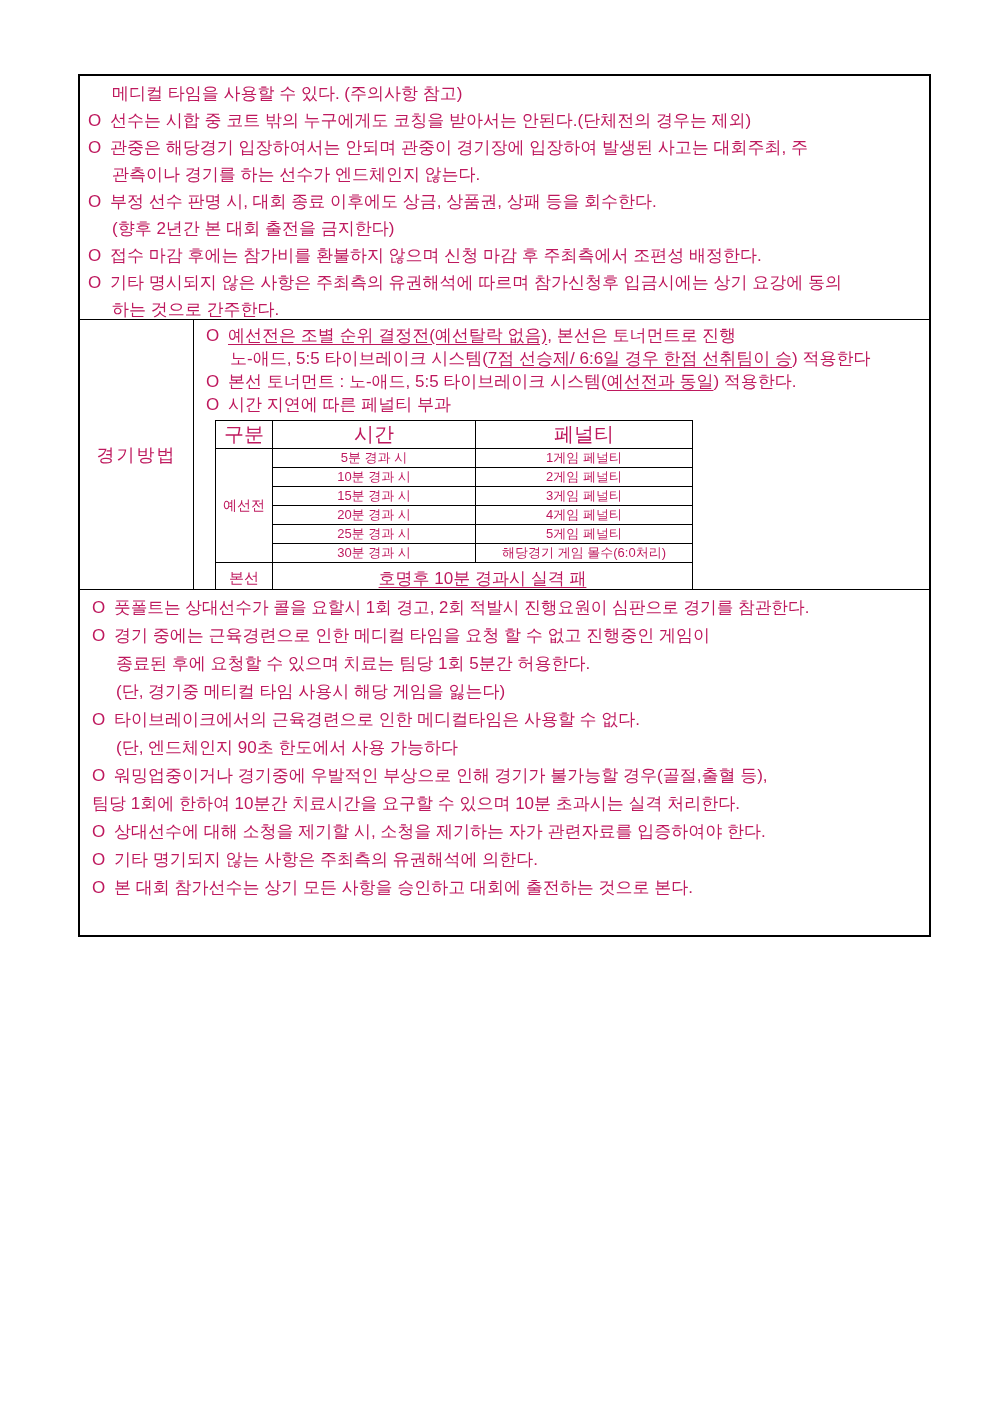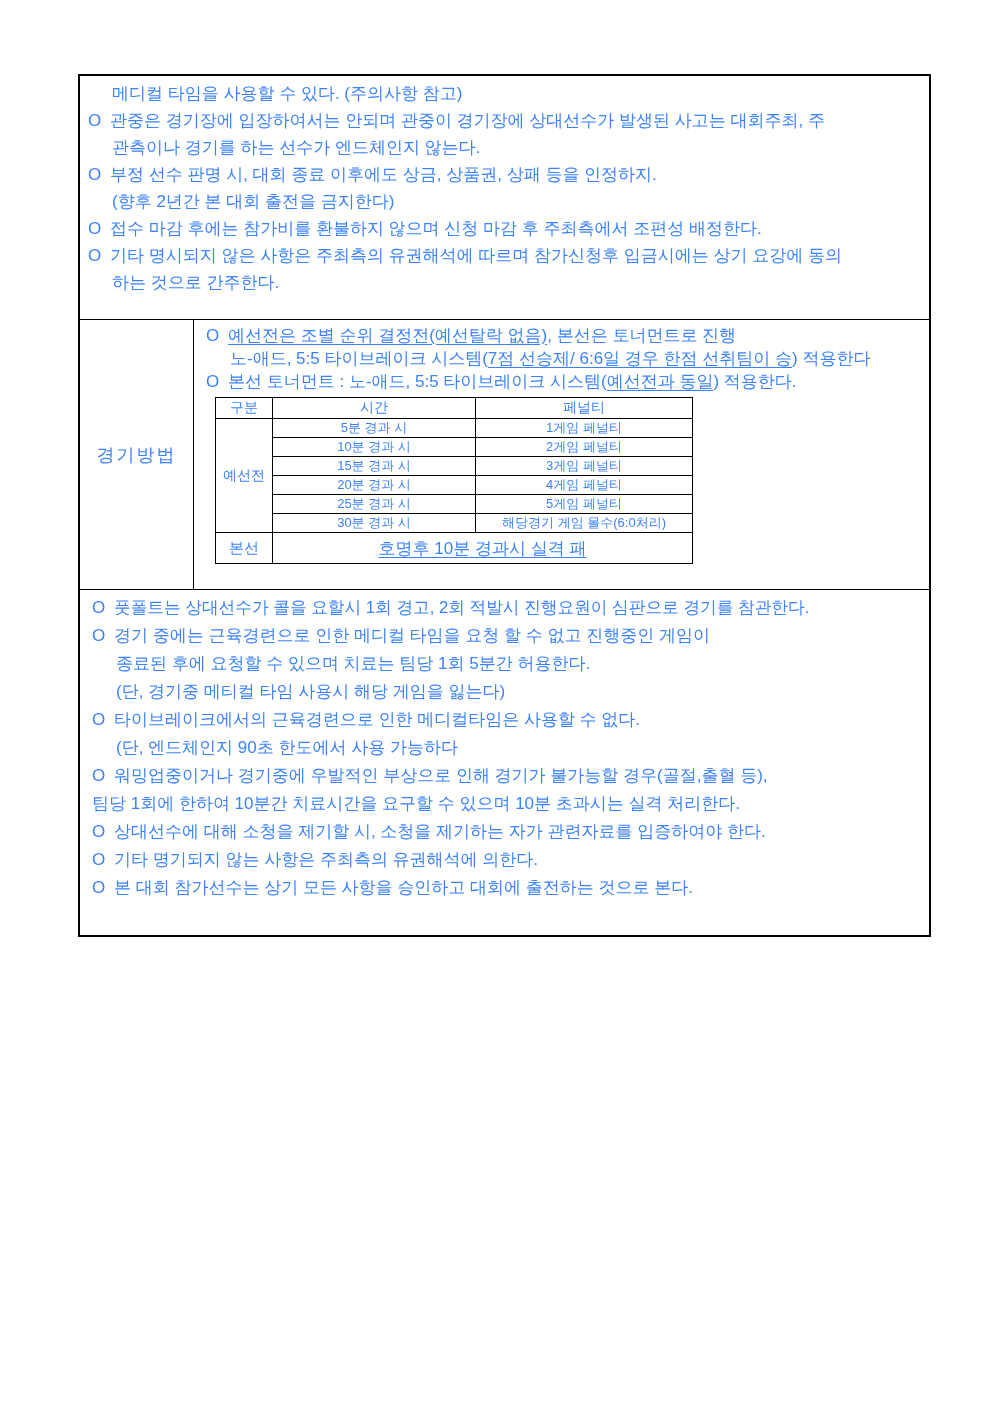--- a/index.html
+++ b/index.html
@@ -1,21 +1,21 @@
 <!DOCTYPE html>
 <html><head>
 <meta charset="utf-8">
 <title>Document</title>
 <style>
   html,body{margin:0;padding:0;background:#ffffff;}
   .page{
     position:relative;
     width:992px;height:1403px;
     background:#ffffff;
-    color:#3b82f6;
+    color:#be185d;
     font-family:"Liberation Sans","DejaVu Sans",sans-serif;
     overflow:hidden;
   }
   .doc{
     position:absolute;left:78px;top:74px;
     width:853px;height:863px;
     border:2px solid #000;
     box-sizing:border-box;
     display:flex;flex-direction:column;
     background:#fff;
@@ -58,54 +58,56 @@
     width:477px;
     margin:4px 0 0 9px;
     text-align:center;
   }
   .penalty-table th,.penalty-table td{
     border:1px solid #000;
     padding:0;
     font-weight:normal;
     overflow:hidden;
   }
-  .penalty-table thead th{height:20px;font-size:14px;}
+  .penalty-table thead th{height:20px;font-size:20px;}
   .penalty-table tbody td{height:17px;font-size:13px;}
   .pt-group{font-weight:bold;font-size:14px !important;}
   .pt-final-label{font-weight:bold;font-size:15px !important;height:30px !important;}
   .pt-final{
     font-weight:bold;font-size:17px !important;
     height:30px !important;
   }
   .pt-final .u{text-underline-offset:3px;}
 </style>
 </head>
 <body>
 
 <div class="page">
   <div class="doc">
 
     <div class="sec sec-intro lines">
         <div class="line indent-1"><span class="line-text"><span>메디컬 타임을 사용할 수 있다. (주의사항 참고)</span></span></div>
-        <div class="line"><span class="marker">O</span><span class="line-text"><span>관중은 경기장에 입장하여서는 안되며 관중이 경기장에 상대선수가 발생된 사고는 대회주최, 주</span></span></div>
+        <div class="line"><span class="marker">O</span><span class="line-text"><span>선수는 시합 중 코트 밖의 누구에게도 코칭을 받아서는 안된다.(단체전의 경우는 제외)</span></span></div>
+        <div class="line"><span class="marker">O</span><span class="line-text"><span>관중은 해당경기 입장하여서는 안되며 관중이 경기장에 입장하여 발생된 사고는 대회주최, 주</span></span></div>
         <div class="line indent-1"><span class="line-text"><span>관측이나 경기를 하는 선수가 엔드체인지 않는다.</span></span></div>
-        <div class="line"><span class="marker">O</span><span class="line-text"><span>부정 선수 판명 시, 대회 종료 이후에도 상금, 상품권, 상패 등을 인정하지.</span></span></div>
+        <div class="line"><span class="marker">O</span><span class="line-text"><span>부정 선수 판명 시, 대회 종료 이후에도 상금, 상품권, 상패 등을 회수한다.</span></span></div>
         <div class="line indent-1"><span class="line-text"><span>(향후 2년간 본 대회 출전을 금지한다)</span></span></div>
         <div class="line"><span class="marker">O</span><span class="line-text"><span>접수 마감 후에는 참가비를 환불하지 않으며 신청 마감 후 주최측에서 조편성 배정한다.</span></span></div>
         <div class="line"><span class="marker">O</span><span class="line-text"><span>기타 명시되지 않은 사항은 주최측의 유권해석에 따르며 참가신청후 입금시에는 상기 요강에 동의</span></span></div>
         <div class="line indent-1"><span class="line-text"><span>하는 것으로 간주한다.</span></span></div>
       </div>
 
     <div class="sec row sec-method">
       <div class="label-cell">경기방법</div>
       <div class="content-cell">
         <div class="lines method-lines">
             <div class="line"><span class="marker">O</span><span class="line-text"><span class="u">예선전은 조별 순위 결정전(예선탈락 없음)</span><span>, 본선은 토너먼트로 진행</span></span></div>
             <div class="line indent-1"><span class="line-text"><span>노-애드, 5:5 타이브레이크 시스템(</span><span class="u">7점 선승제/ 6:6일 경우 한점 선취팀이 승</span><span>) 적용한다</span></span></div>
             <div class="line"><span class="marker">O</span><span class="line-text"><span>본선 토너먼트 : 노-애드, 5:5 타이브레이크 시스템(</span><span class="u">예선전과 동일</span><span>) 적용한다.</span></span></div>
+            <div class="line"><span class="marker">O</span><span class="line-text"><span>시간 지연에 따른 페널티 부과</span></span></div>
           </div>
         <table class="penalty-table">
           <colgroup>
             <col style="width:57px">
               <col style="width:203px">
               <col style="width:217px">
           </colgroup>
           <thead>
             <tr>
               <th>구분</th>

